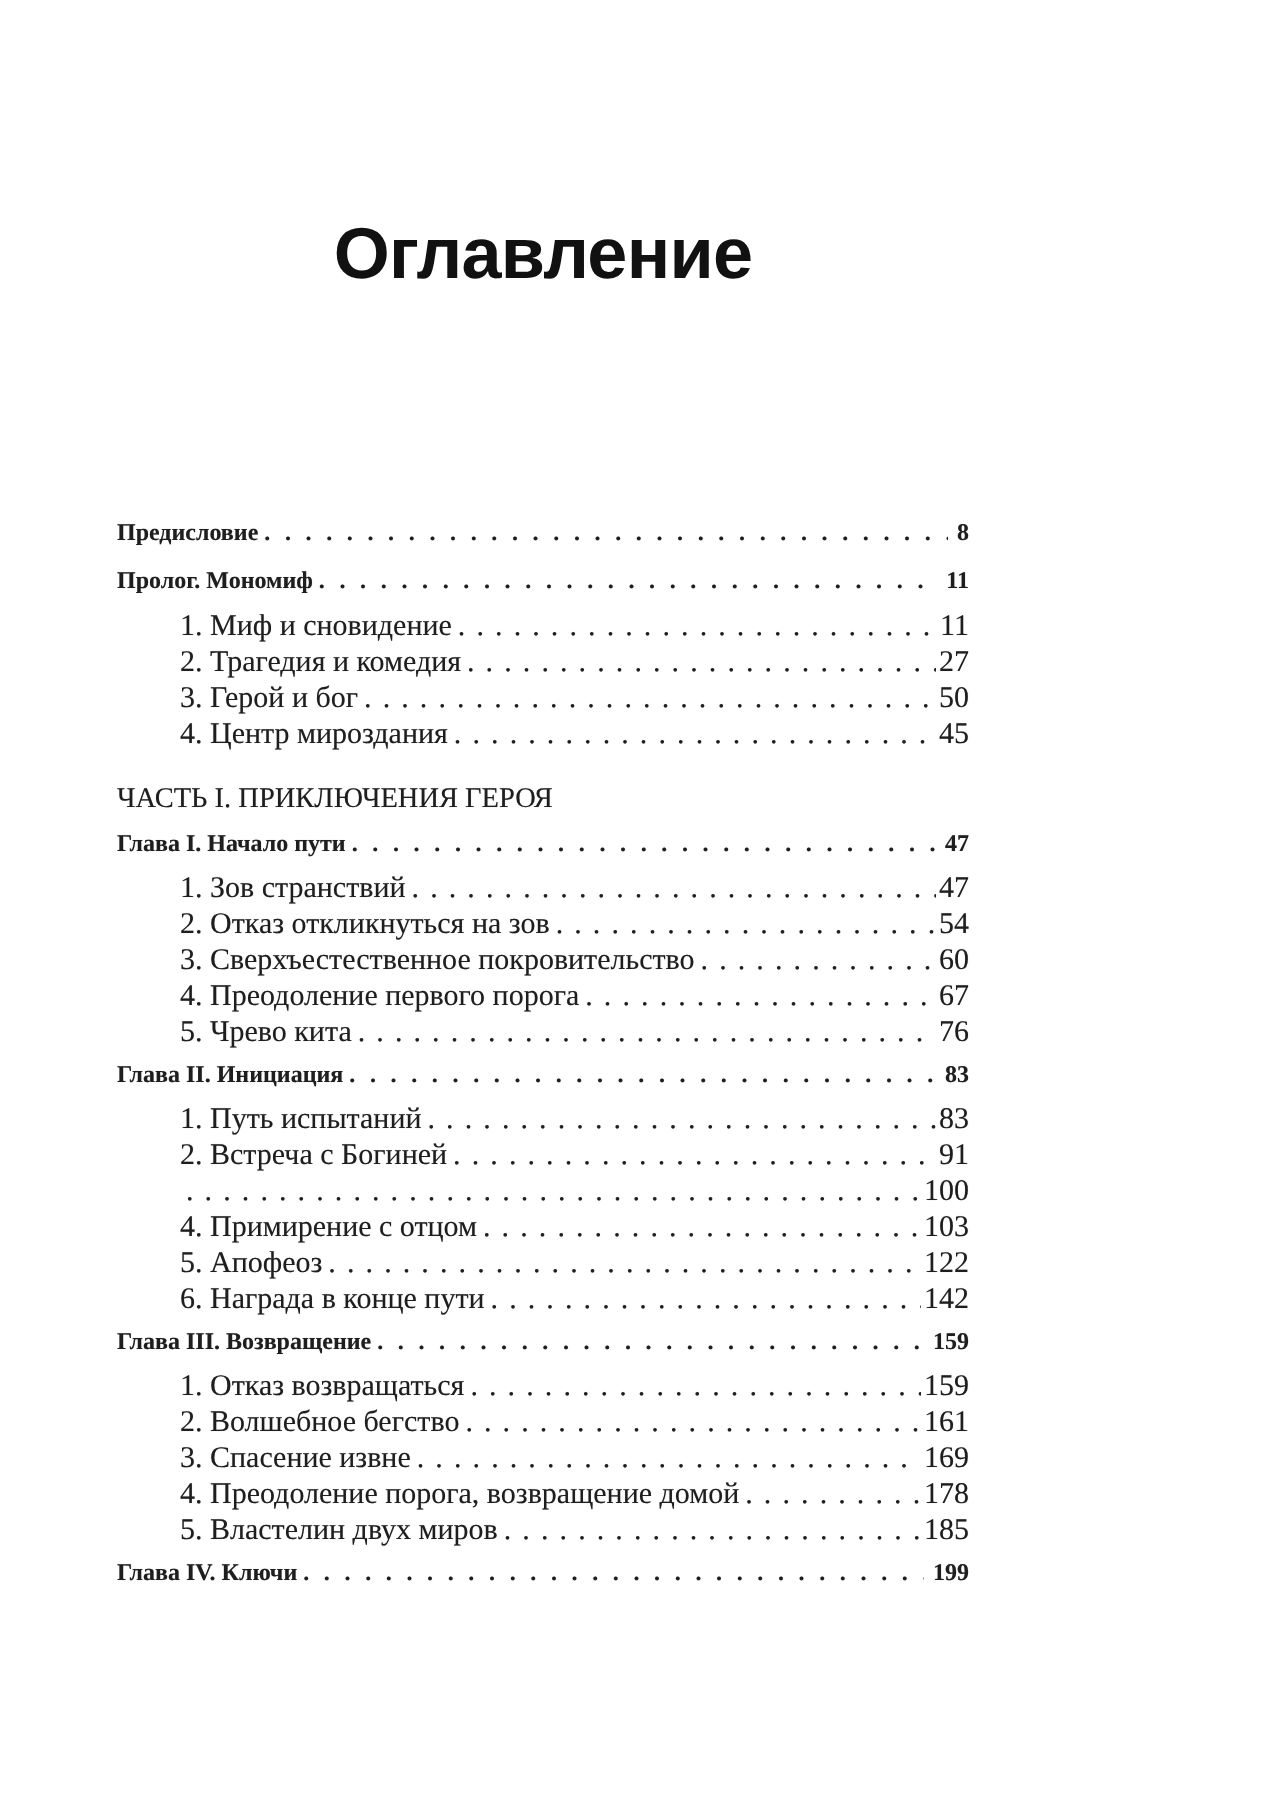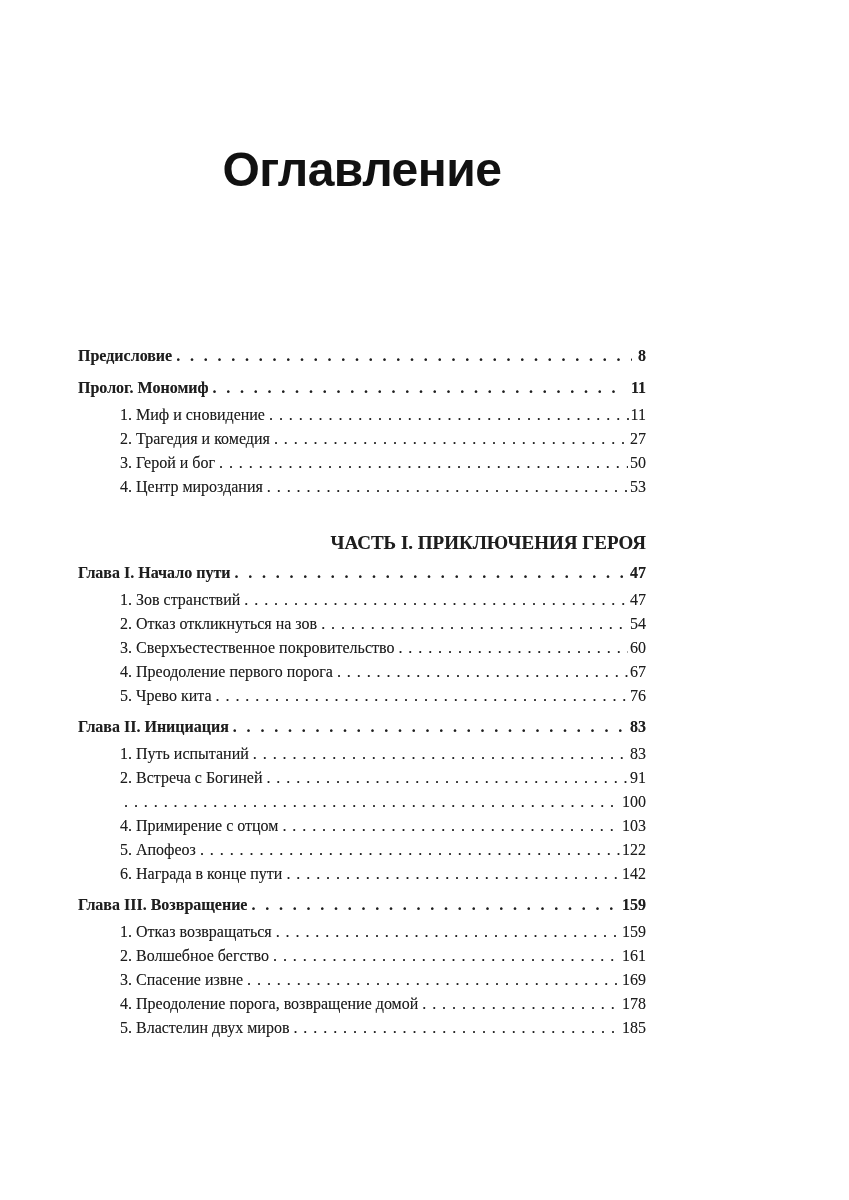--- a/index.html
+++ b/index.html
@@ -40,40 +40,40 @@
     flex:1;
     overflow:hidden;
     white-space:nowrap;
     padding-left:4px;
     letter-spacing:0.06em;
   }
   .leader::after{
     content:". . . . . . . . . . . . . . . . . . . . . . . . . . . . . . . . . . . . . . . . . . . . . . . . . . . . . . . . . . . . . . . . . . . . . . . . . . . . . . . . . . . . . . . . . . . . . . . . . . . . . . . .";
   }
   .sub{
-    font-size:16px;
+    font-size:20px;
     height:24px;
     padding-left:42px;
   }
   .chapter{
     font-size:16px;
     font-weight:700;
     height:25px;
     margin:7px 0 2px;
   }
   .chapter:first-child{margin-top:0;}
   .chapter .leader{letter-spacing:0.18em;}
   .chapter .pagenum{padding-left:6px;}
   .part{
     display:block;
     font-size:19px;
-    font-weight:700;
+    font-weight:400;
     height:25px;
-    margin:30px 0 6px;
-    text-align:right;
+    margin:20px 0 6px;
+    text-align:left;
   }
 </style>
 </head>
 <body>
 
 <div class="page">
   <h1 class="title">Оглавление</h1>
   <div class="toc">
       <div class="row chapter">
     <span class="label">Предисловие</span>
@@ -96,21 +96,21 @@
     <span class="pagenum">27</span>
   </div>
       <div class="row sub">
     <span class="label">3. Герой и бог</span>
     <span class="leader"></span>
     <span class="pagenum">50</span>
   </div>
       <div class="row sub">
     <span class="label">4. Центр мироздания</span>
     <span class="leader"></span>
-    <span class="pagenum">53</span>
+    <span class="pagenum">45</span>
   </div>
       <div class="row part">
     <span class="label">ЧАСТЬ I. ПРИКЛЮЧЕНИЯ ГЕРОЯ</span>
     
     
   </div>
       <div class="row chapter">
     <span class="label">Глава I. Начало пути</span>
     <span class="leader"></span>
     <span class="pagenum">47</span>
@@ -197,14 +197,19 @@
       <div class="row sub">
     <span class="label">4. Преодоление порога, возвращение домой</span>
     <span class="leader"></span>
     <span class="pagenum">178</span>
   </div>
       <div class="row sub">
     <span class="label">5. Властелин двух миров</span>
     <span class="leader"></span>
     <span class="pagenum">185</span>
   </div>
+      <div class="row chapter">
+    <span class="label">Глава IV. Ключи</span>
+    <span class="leader"></span>
+    <span class="pagenum">199</span>
+  </div>
     </div>
 </div>
 
 </body></html>

